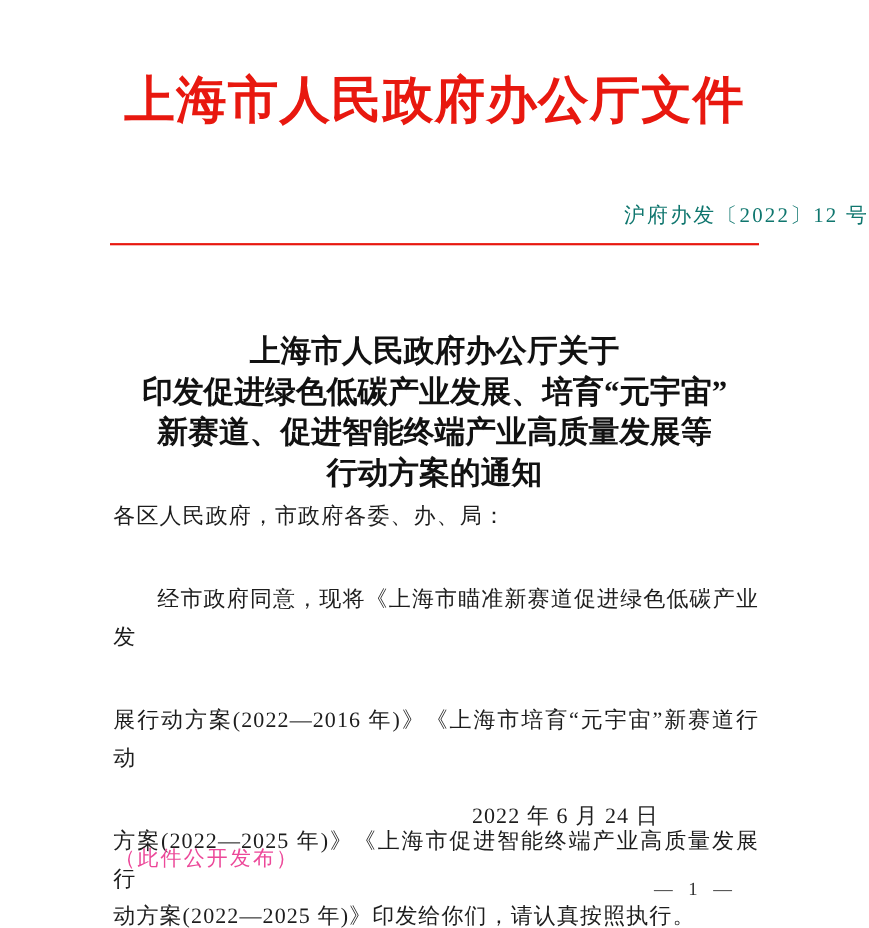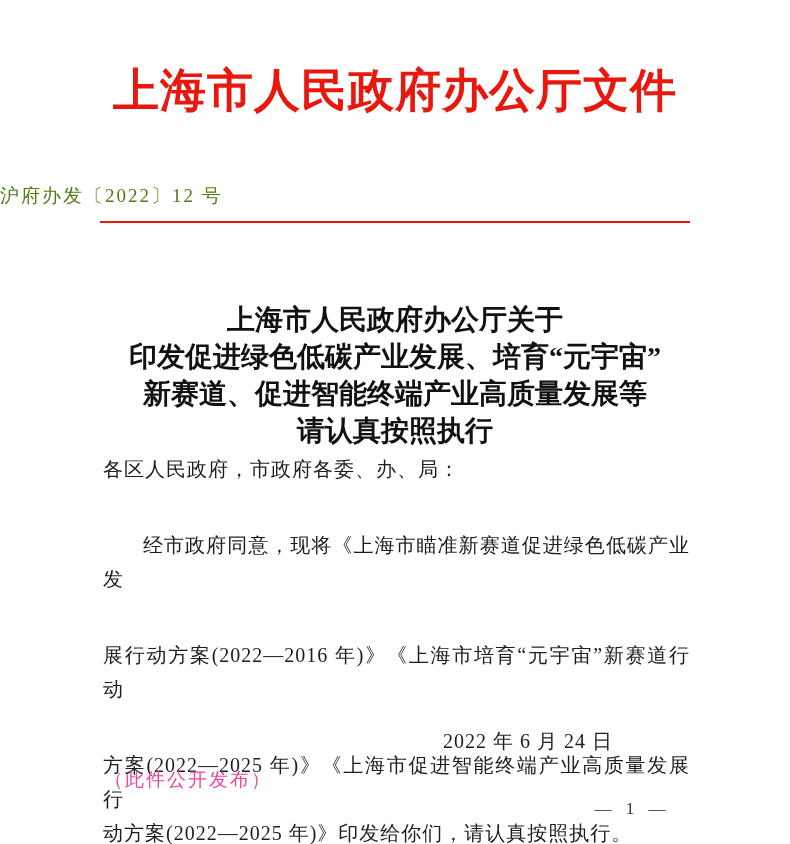--- a/index.html
+++ b/index.html
@@ -24,24 +24,24 @@
     letter-spacing: 1px;
     color: var(--accent-red, #e8180f);
     font-family: Liberation Mono, monospace;
     white-space: nowrap;
   }
   .doc-number {
     position: absolute;
     top: 183px;
     left: 0;
     width: 100%;
-    text-align: left;
+    text-align: right;
     font-size: 19px;
     letter-spacing: 2px;
-    color: #4d7c0f;
+    color: #0f766e;
   }
   .red-line {
     position: absolute;
     top: 221px;
     left: 100px;
     width: 590px;
     height: 2px;
     background: var(--accent-red, #e8180f);
   }
   .doc-title {
@@ -72,21 +72,21 @@
     white-space: normal;
     text-align: justify;
     text-align-last: justify;
     margin-top: 42px;
     -moz-text-align-last: justify;
   }
   .pline.indent { text-indent: 2em; }
   .date-line {
     position: absolute;
     top: 728px;
-    left: 103px;
+    left: 89px;
     width: 510px;
     text-align: right;
     font-size: 20px;
     letter-spacing: 1px;
     color: #1d1d1d;
   }
   .public-note {
     position: absolute;
     top: 767px;
     left: 104px;
@@ -113,21 +113,21 @@
   <div class="red-header">上海市人民政府办公厅文件</div>
 
   <div class="doc-number">沪府办发〔2022〕12 号</div>
 
   <div class="red-line"></div>
 
   <div class="doc-title">
     <div class="title-line">上海市人民政府办公厅关于</div>
     <div class="title-line">印发促进绿色低碳产业发展、培育“元宇宙”</div>
     <div class="title-line">新赛道、促进智能终端产业高质量发展等</div>
-    <div class="title-line">请认真按照执行</div>
+    <div class="title-line">行动方案的通知</div>
   </div>
 
   <div class="doc-body">
     <div class="pline">各区人民政府，市政府各委、办、局：</div>
     <div class="pline just indent">经市政府同意，现将《上海市瞄准新赛道促进绿色低碳产业发</div>
     <div class="pline just">展行动方案(2022—2016 年)》《上海市培育“元宇宙”新赛道行动</div>
     <div class="pline just">方案(2022—2025 年)》《上海市促进智能终端产业高质量发展行</div>
     <div class="pline">动方案(2022—2025 年)》印发给你们，请认真按照执行。</div>
   </div>
 

